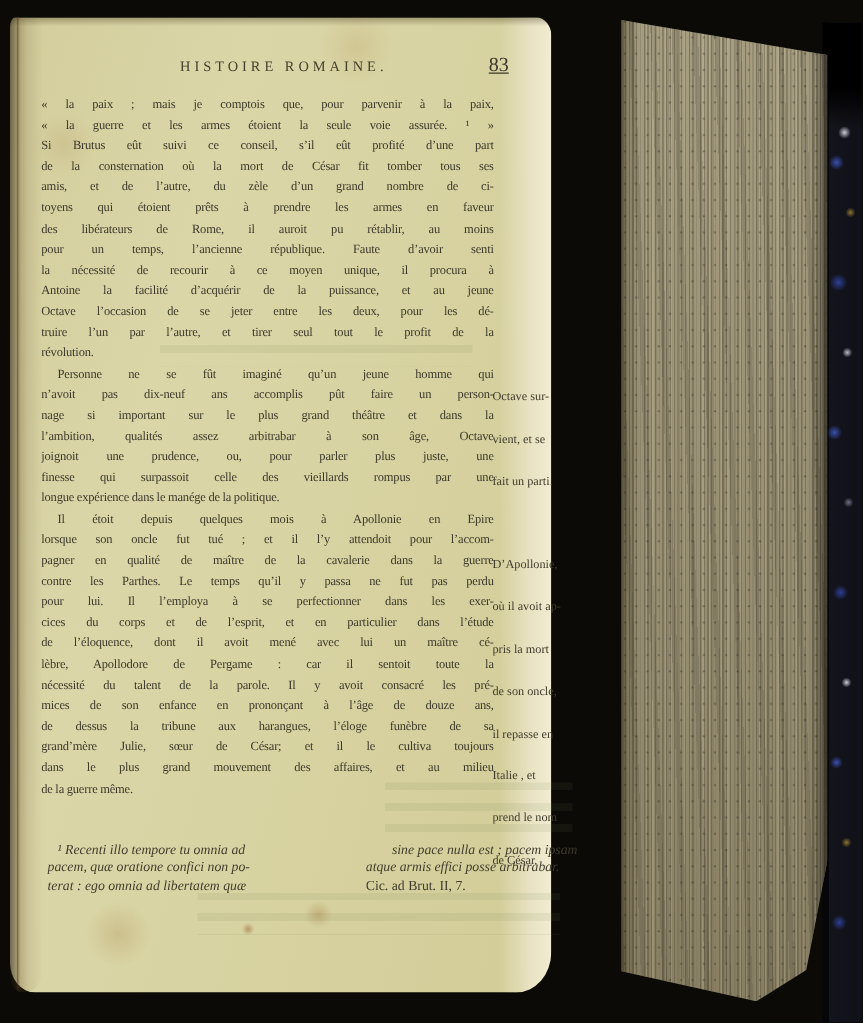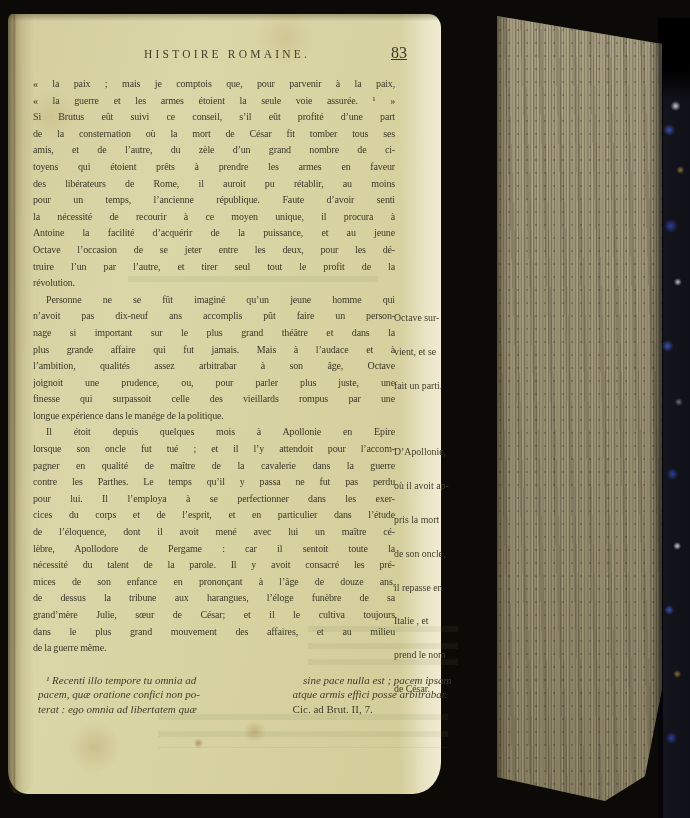--- a/index.html
+++ b/index.html
@@ -77,21 +77,21 @@
   .mnote .line{text-align:left;text-align-last:left;height:11.9px;margin-top:22px;}
   .n1{top:276px;}
   .n2{top:410px;}
   .n3{top:546px;font-style:italic;}
 
   
   .footnote{position:absolute;left:30px;top:659px;width:424px;display:flex;gap:14px;
     font-size:11px;line-height:14.4px;font-style:italic;color:#403c2b;}
   .fn-col{width:250px;}
   .fn-right{width:176px;}
-  .footnote .line{text-align:center;text-align-last:left;height:14.4px;}
+  .footnote .line{text-align:right;text-align-last:left;height:14.4px;}
   .fn-left .line:first-child{text-indent:8px;}
   .fn-right .line.last{font-style:normal;}
 
   
   .showthrough{position:absolute;pointer-events:none;
     background:repeating-linear-gradient(180deg,rgba(104,120,70,.10) 0 6px,rgba(0,0,0,0) 6px 16.6px);}
   .st1{left:120px;top:262px;width:250px;height:17px;}
   .st2{left:300px;top:612px;width:150px;height:44px;}
   .st3{left:150px;top:700px;width:290px;height:34px;}
 </style>
@@ -123,21 +123,20 @@
           <div class="line">la nécessité de recourir à ce moyen unique, il procura à</div>
           <div class="line">Antoine la facilité d’acquérir de la puissance, et au jeune</div>
           <div class="line">Octave l’occasion de se jeter entre les deux, pour les dé-</div>
           <div class="line">truire l’un par l’autre, et tirer seul tout le profit de la</div>
           <div class="line last">révolution.</div>
         </div>
       <div class="para" data-indent-first="">
           <div class="line indent">Personne ne se fût imaginé qu’un jeune homme qui</div>
           <div class="line">n’avoit pas dix-neuf ans accomplis pût faire un person-</div>
           <div class="line">nage si important sur le plus grand théâtre et dans la</div>
-          <div class="line">plus grande affaire qui fut jamais. Mais à l’audace et à</div>
           <div class="line">l’ambition, qualités assez arbitrabar à son âge, Octave</div>
           <div class="line">joignoit une prudence, ou, pour parler plus juste, une</div>
           <div class="line">finesse qui surpassoit celle des vieillards rompus par une</div>
           <div class="line last">longue expérience dans le manége de la politique.</div>
         </div>
       <div class="para" data-indent-first="">
           <div class="line indent">Il étoit depuis quelques mois à Apollonie en Epire</div>
           <div class="line">lorsque son oncle fut tué ; et il l’y attendoit pour l’accom-</div>
           <div class="line">pagner en qualité de maître de la cavalerie dans la guerre</div>
           <div class="line">contre les Parthes. Le temps qu’il y passa ne fut pas perdu</div>

